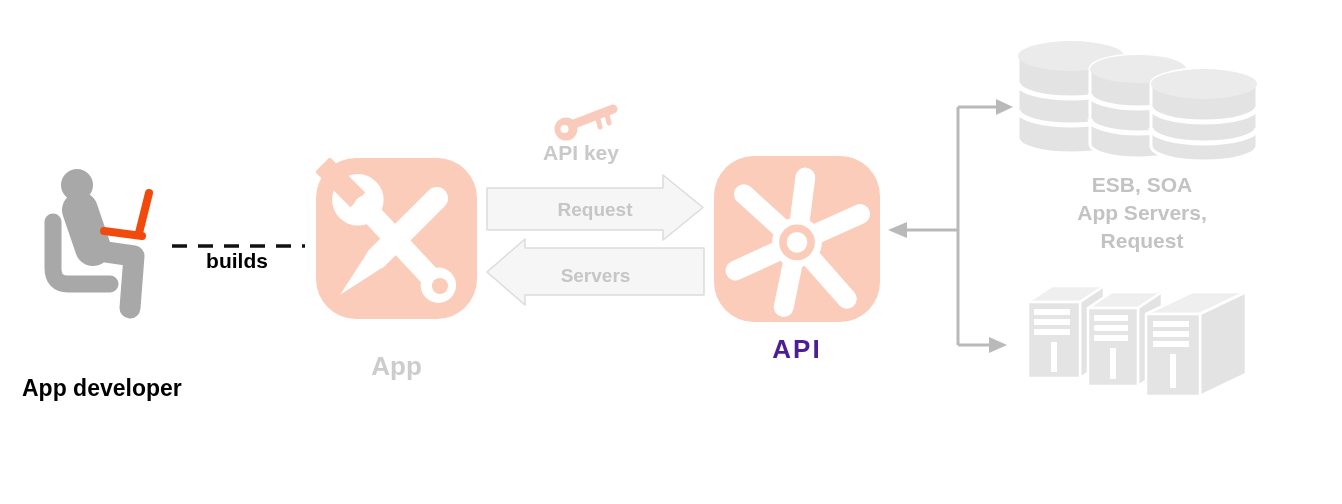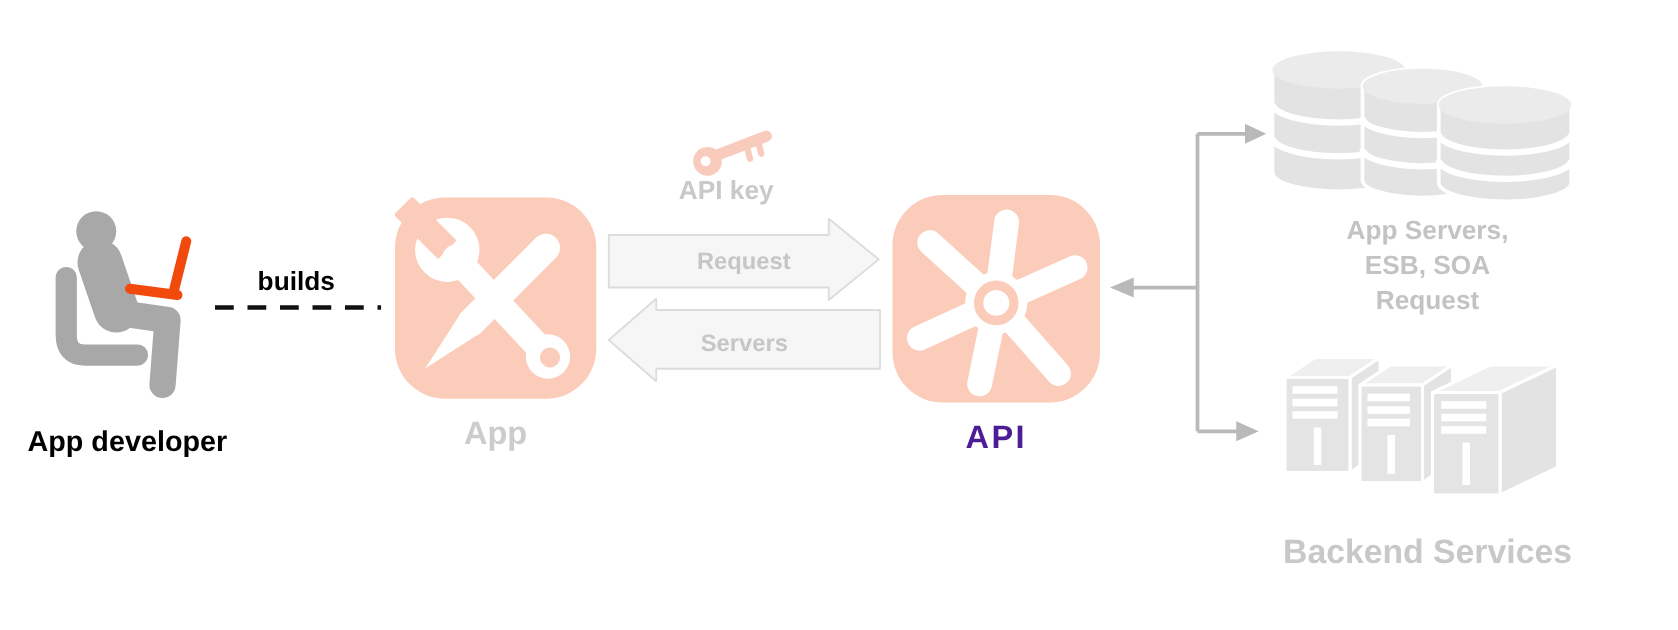--- a/index.html
+++ b/index.html
@@ -19,20 +19,21 @@
   .muted-label{
     position:absolute;
     color:#c9c9c9;
     font-weight:bold;
     text-align:center;
   }
   .dark-label{
     position:absolute;
     color:#000000;
     font-weight:bold;
+    margin-top:35px;
   }
   .arrow-text{
     position:absolute;
     color:#c6c6c6;
     font-weight:bold;
     text-align:center;
     font-size:19px;
   }
   svg{display:block;}
 </style>
@@ -72,21 +73,21 @@
       <polygon points="30.6,21.4 8.6,-0.6 -0.6,8.6 21.4,30.6" fill="#fbccb9"></polygon>
 
       <path d="M30,30 L73,76" fill="none" stroke="#ffffff" stroke-width="13" stroke-linecap="round"></path>
       <circle cx="76" cy="79" r="11" fill="#ffffff"></circle>
       <circle cx="77" cy="79.5" r="5" fill="#fbccb9"></circle>
 
       <path d="M75,25 L38,62" fill="none" stroke="#ffffff" stroke-width="14" stroke-linecap="round"></path>
       <polygon points="33,57 43,67 15,85" fill="#ffffff"></polygon>
     </svg>
   </div>
-  <div class="muted-label" style="left:316px;top:331px;width:161px;font-size:26px;color:#cccccc;">App</div>
+  <div class="muted-label" style="left:316px;top:351px;width:161px;font-size:26px;color:#cccccc;">App</div>
 
   <div class="abs" style="left:553px;top:102px;width:68px;height:40px;">
     <svg width="68" height="40" viewBox="0 0 68 40">
       <circle cx="13" cy="27" r="11.5" fill="#f9cbbc"></circle>
       <circle cx="11.5" cy="27" r="4" fill="#ffffff"></circle>
       <path d="M21,22 L60,7" fill="none" stroke="#f9cbbc" stroke-width="9" stroke-linecap="round"></path>
       <path d="M45,17 L47,25" stroke="#f9cbbc" stroke-width="5" stroke-linecap="round"></path>
       <path d="M54,13 L56,21" stroke="#f9cbbc" stroke-width="5" stroke-linecap="round"></path>
     </svg>
   </div>
@@ -151,22 +152,22 @@
         <path d="M82,81 a48,14 0 0 0 96,0" fill="none" stroke="#ffffff" stroke-width="5"></path>
 
         <path d="M143,46 a53,15 0 1 1 106,0 V108 a53,15 0 0 1 -106,0 Z" fill="#e3e3e3" stroke="#ffffff" stroke-width="3"></path>
         <ellipse cx="196" cy="46" rx="53" ry="15" fill="#ebebeb"></ellipse>
         <path d="M143,69 a53,15 0 0 0 106,0" fill="none" stroke="#ffffff" stroke-width="5"></path>
         <path d="M143,90 a53,15 0 0 0 106,0" fill="none" stroke="#ffffff" stroke-width="5"></path>
       </g>
     </svg>
   </div>
   <div class="muted-label" style="left:1032px;top:171px;width:220px;font-size:21px;line-height:28px;color:#c3c3c3;">
+    <div>ESB, SOA</div>
     <div>App Servers,</div>
-    <div>ESB, SOA</div>
     <div>Request</div>
   </div>
 
   <div class="abs" style="left:1020px;top:276px;width:250px;height:135px;">
     <svg width="250" height="135" viewBox="0 0 250 135">
       <g stroke="#ffffff" stroke-width="2.5" stroke-linejoin="round">
 
         <polygon points="8,26 32,10 84,10 60,26" fill="#efefef"></polygon>
         <polygon points="60,26 84,10 84,86 60,102" fill="#e3e3e3"></polygon>
         <rect x="8" y="26" width="52" height="76" fill="#e4e4e4"></rect>
@@ -188,15 +189,14 @@
           <rect x="74" y="49" width="34" height="6"></rect>
           <rect x="74" y="59" width="34" height="6"></rect>
         <rect x="90" y="72" width="6" height="31"></rect>
         <rect x="133" y="45" width="36" height="6"></rect>
           <rect x="133" y="55" width="36" height="6"></rect>
           <rect x="133" y="65" width="36" height="6"></rect>
         <rect x="150" y="78" width="6" height="34"></rect>
       </g>
     </svg>
   </div>
-  <div class="muted-label" style="left:1008px;top:426px;width:268px;font-size:27px;color:#c8c8c8;">Backend Services</div>
 
 </div>
 
 </body></html>

